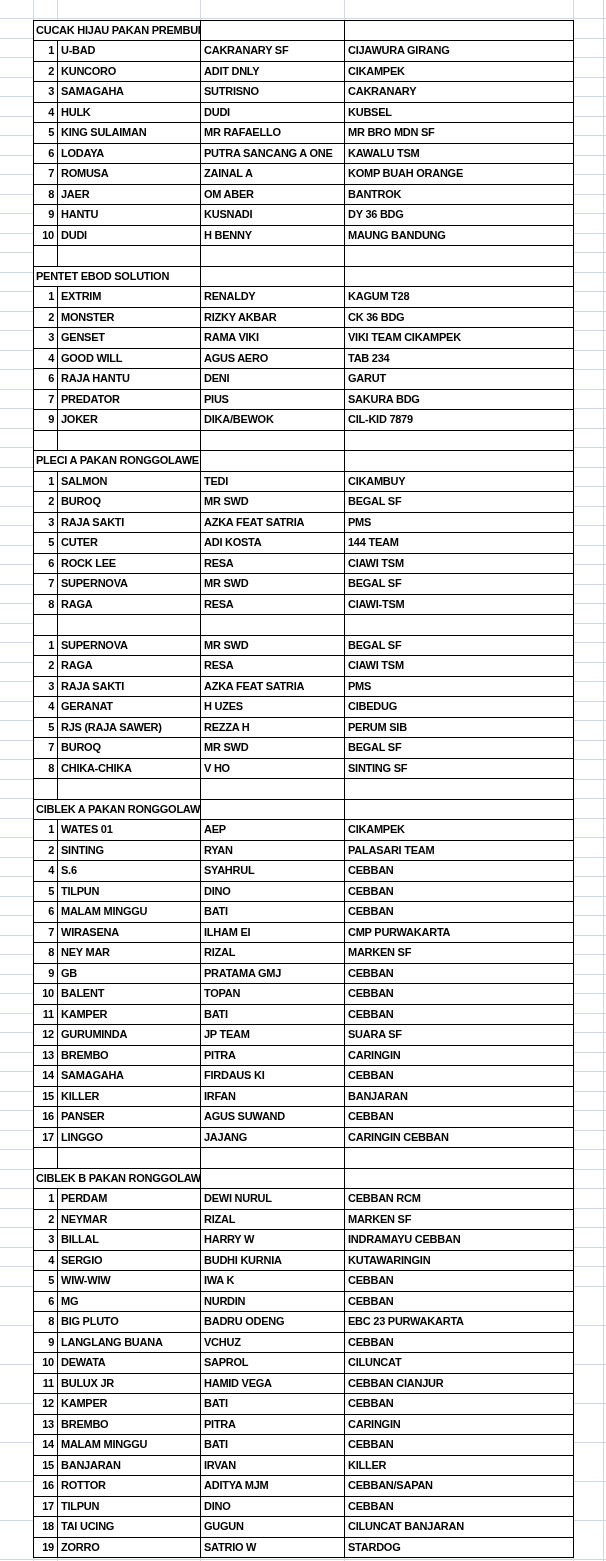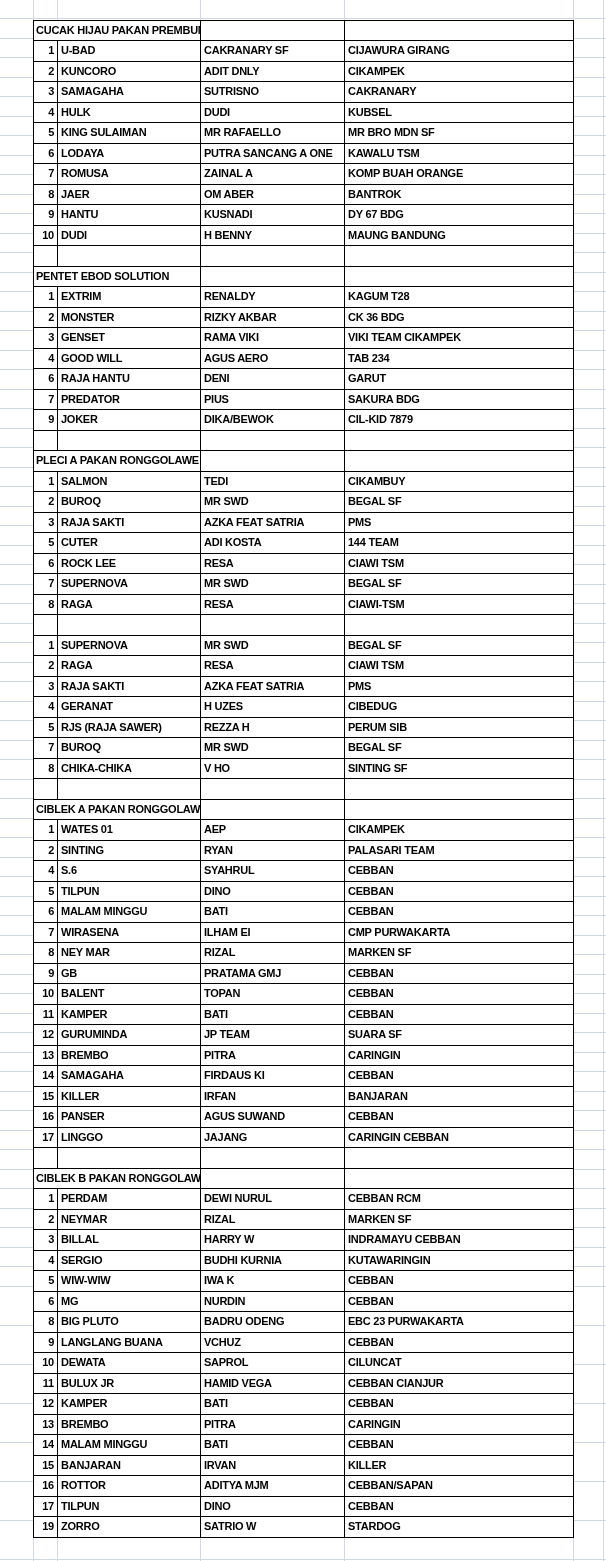--- a/index.html
+++ b/index.html
@@ -120,21 +120,21 @@
         <tr>
           <td class="num-cell">8</td>
           <td class="text-cell">JAER</td>
           <td class="text-cell">OM ABER</td>
           <td class="text-cell">BANTROK</td>
         </tr>
         <tr>
           <td class="num-cell">9</td>
           <td class="text-cell">HANTU</td>
           <td class="text-cell">KUSNADI</td>
-          <td class="text-cell">DY 67 BDG</td>
+          <td class="text-cell">DY 36 BDG</td>
         </tr>
         <tr>
           <td class="num-cell">10</td>
           <td class="text-cell">DUDI</td>
           <td class="text-cell">H BENNY</td>
           <td class="text-cell">MAUNG BANDUNG</td>
         </tr>
         <tr>
           <td></td>
           <td></td>
@@ -495,20 +495,26 @@
           <td class="num-cell">16</td>
           <td class="text-cell">ROTTOR</td>
           <td class="text-cell">ADITYA MJM</td>
           <td class="text-cell">CEBBAN/SAPAN</td>
         </tr>
         <tr>
           <td class="num-cell">17</td>
           <td class="text-cell">TILPUN</td>
           <td class="text-cell">DINO</td>
           <td class="text-cell">CEBBAN</td>
+        </tr>
+        <tr>
+          <td class="num-cell">18</td>
+          <td class="text-cell">TAI UCING</td>
+          <td class="text-cell">GUGUN</td>
+          <td class="text-cell">CILUNCAT BANJARAN</td>
         </tr>
         <tr>
           <td class="num-cell">19</td>
           <td class="text-cell">ZORRO</td>
           <td class="text-cell">SATRIO W</td>
           <td class="text-cell">STARDOG</td>
         </tr>
       </tbody>
   </table>
 </div>

